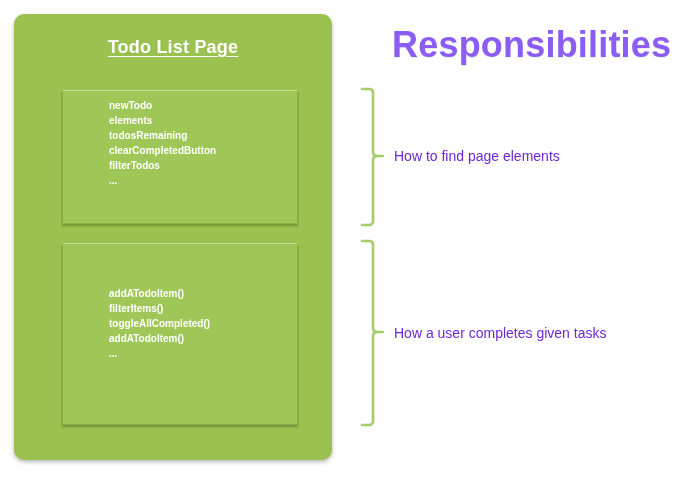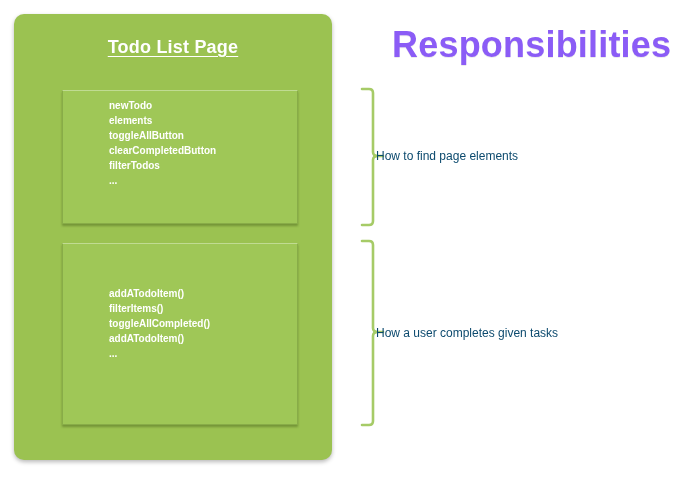--- a/index.html
+++ b/index.html
@@ -72,41 +72,41 @@
   }
   .brace {
     position: absolute;
     left: 359px;
     overflow: visible;
   }
   .brace-1 { top: 87px; }
   .brace-2 { top: 239px; }
   .annotation-label {
     position: absolute;
-    left: 376px;
-    color: #0c4a6e;
-    font-size: 12px;
+    left: 394px;
+    color: #6d28d9;
+    font-size: 14px;
     line-height: 20px;
     white-space: nowrap;
   }
   .label-1 { top: 146px; }
   .label-2 { top: 323px; }
 </style>
 </head>
 <body>
 
 <div class="canvas">
 
   <div class="panel">
     <div class="panel-title">Todo List Page</div>
 
     <div class="member-box box-elements">
       <div class="member-line">newTodo</div>
       <div class="member-line">elements</div>
-      <div class="member-line">toggleAllButton</div>
+      <div class="member-line">todosRemaining</div>
       <div class="member-line">clearCompletedButton</div>
       <div class="member-line">filterTodos</div>
       <div class="member-line">...</div>
     </div>
 
     <div class="member-box box-actions">
       <div class="member-line">addATodoItem()</div>
       <div class="member-line">filterItems()</div>
       <div class="member-line">toggleAllCompleted()</div>
       <div class="member-line">addATodoItem()</div>

